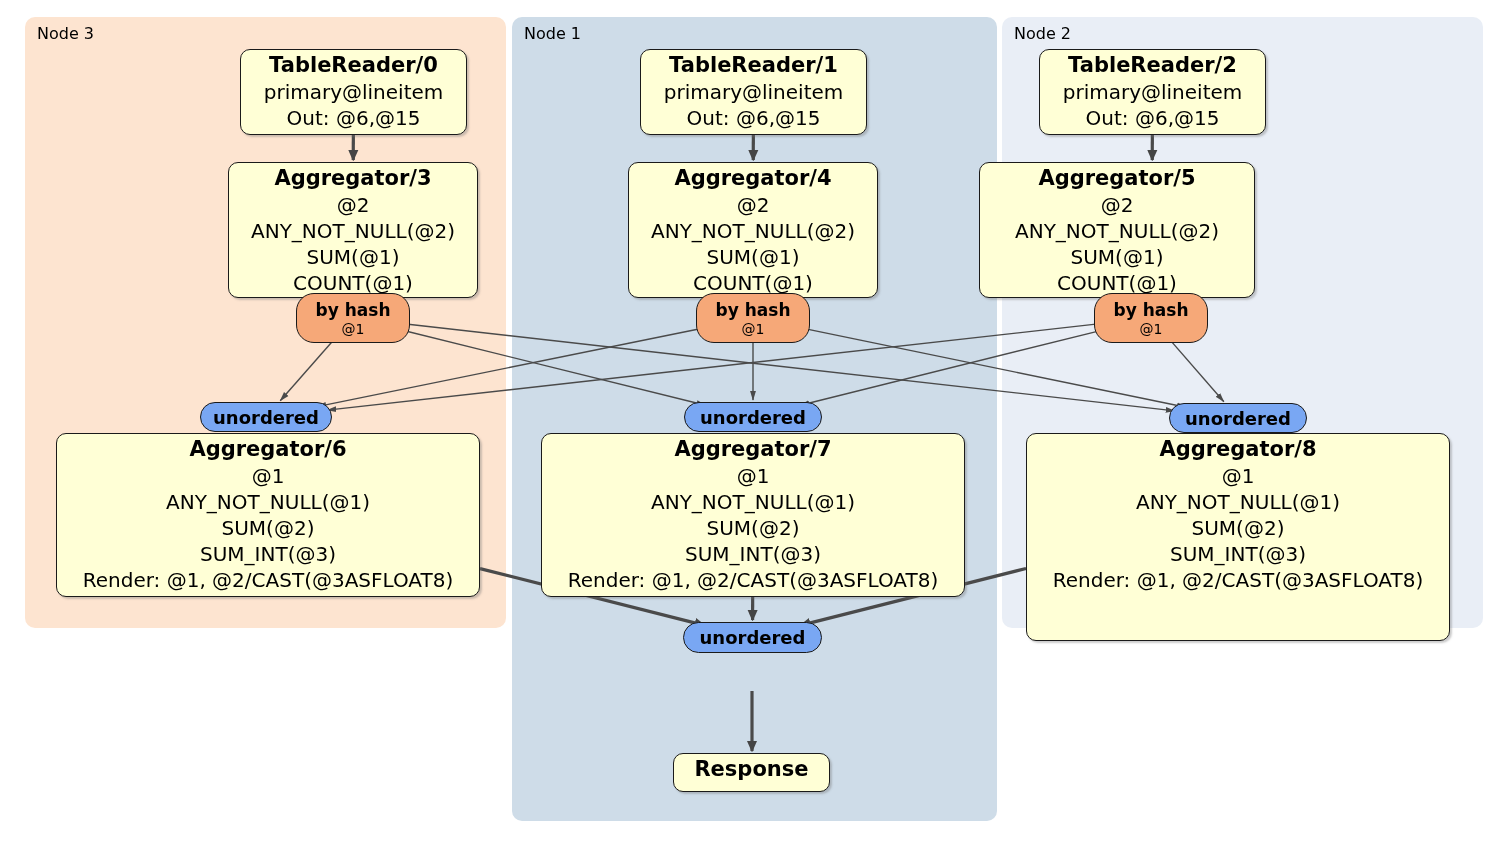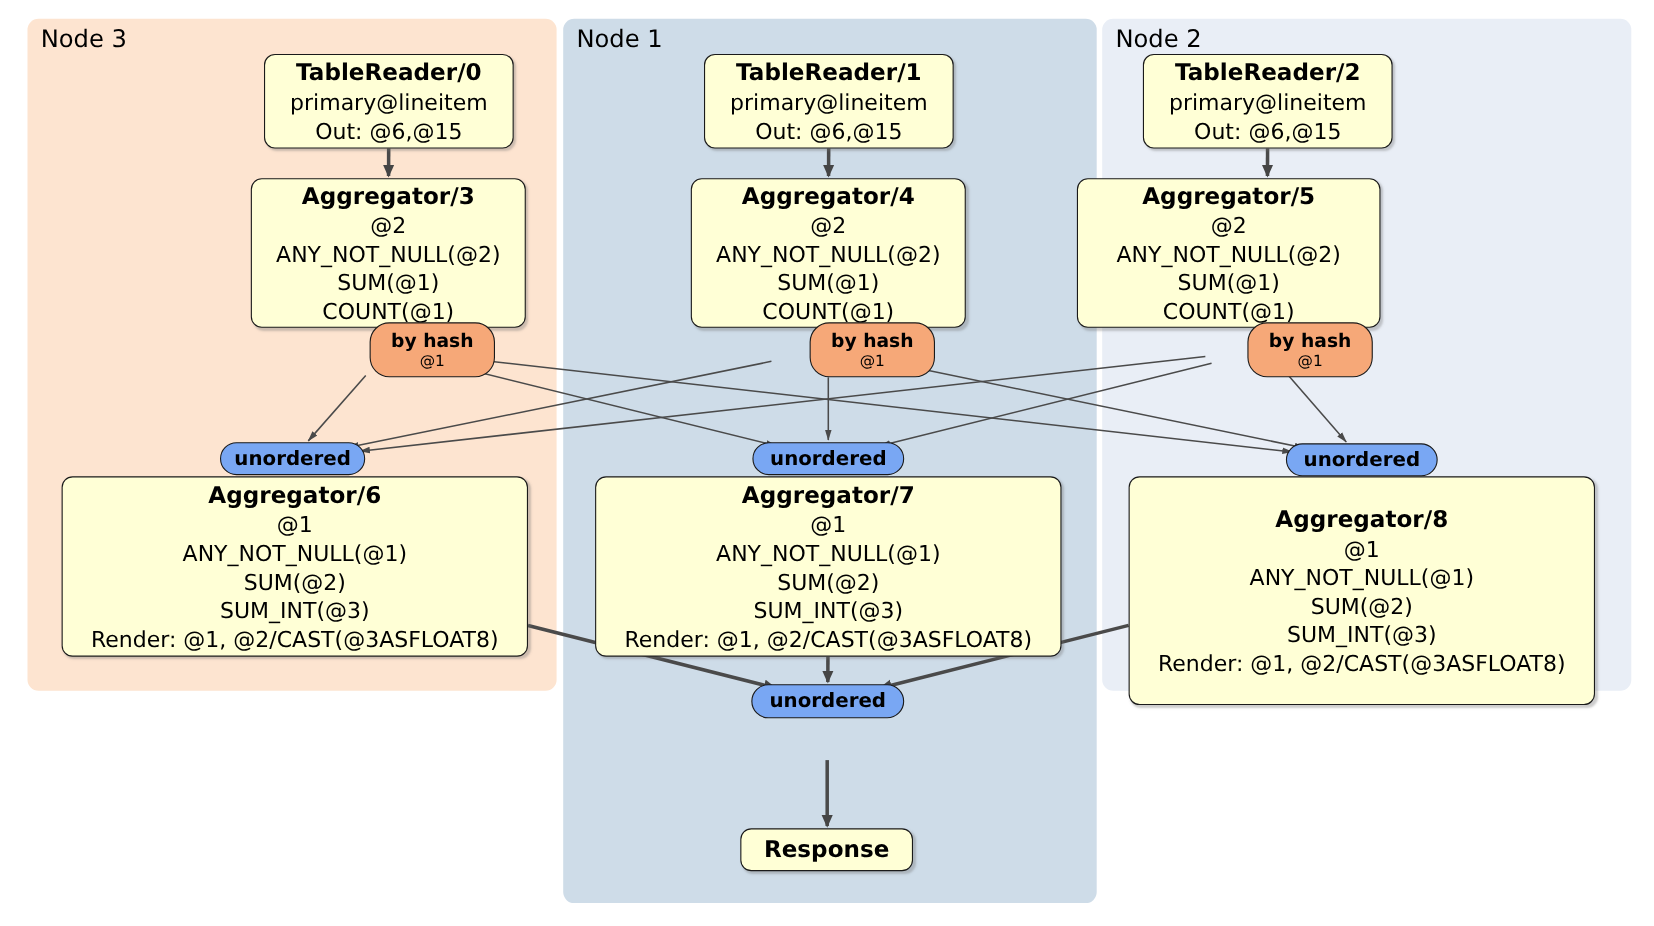--- a/index.html
+++ b/index.html
@@ -4,40 +4,39 @@
 <style>
   html,body{margin:0;padding:0;background:#ffffff;}
   #canvas{
     position:relative;width:1504px;height:842px;background:#ffffff;overflow:hidden;
     font-family:"DejaVu Sans","Liberation Sans",sans-serif;color:#000;
   }
   .region{position:absolute;border-radius:10px;z-index:0;}
   #region-node3{background:var(--node3-bg,#fde4d0);}
   #region-node1{background:var(--node1-bg,#cedce8);}
   #region-node2{background:var(--node2-bg,#e9eef6);}
-  .region-label{position:absolute;top:7px;left:12px;font-size:22px;color:#000;}
+  .region-label{position:absolute;top:7px;left:12px;font-size:16px;color:#000;}
   #edges-svg{position:absolute;left:0;top:0;z-index:1;}
   .edge-thin{stroke:var(--edge,#4a4a4a);stroke-width:1.4;fill:none;}
   .edge-thick{stroke:var(--edge,#4a4a4a);stroke-width:3.2;fill:none;}
   .pbox{
     position:absolute;box-sizing:border-box;z-index:3;
     background:var(--processor-fill,#ffffd6);
     border:1.4px solid #1a1a1a;border-radius:10px;
-    display:flex;flex-direction:column;justify-content:center;align-items:center;
+    display:flex;flex-direction:column;align-items:center;
     text-align:center;padding:2px 0;
     box-shadow:2px 2px 2px rgba(110,110,110,0.35);
   }
   .ptitle{font-weight:bold;font-size:21px;line-height:27px;white-space:nowrap;}
   .pline{font-size:20px;line-height:26px;white-space:nowrap;}
   .router{
     position:absolute;box-sizing:border-box;z-index:4;
     background:var(--router-fill,#f6a878);
     border:1.5px solid #1a1a1a;border-radius:18px;
     display:flex;flex-direction:column;justify-content:center;align-items:center;
-    margin-left:40px;
   }
   .router-label{font-weight:bold;font-size:17px;line-height:21px;}
   .router-detail{font-size:14px;line-height:16px;}
   .sync{
     position:absolute;box-sizing:border-box;z-index:4;
     background:var(--sync-fill,#79a7f3);
     border:1.5px solid #1a1a1a;border-radius:16px;
     display:flex;justify-content:center;align-items:center;
     font-weight:bold;font-size:18px;
   }

